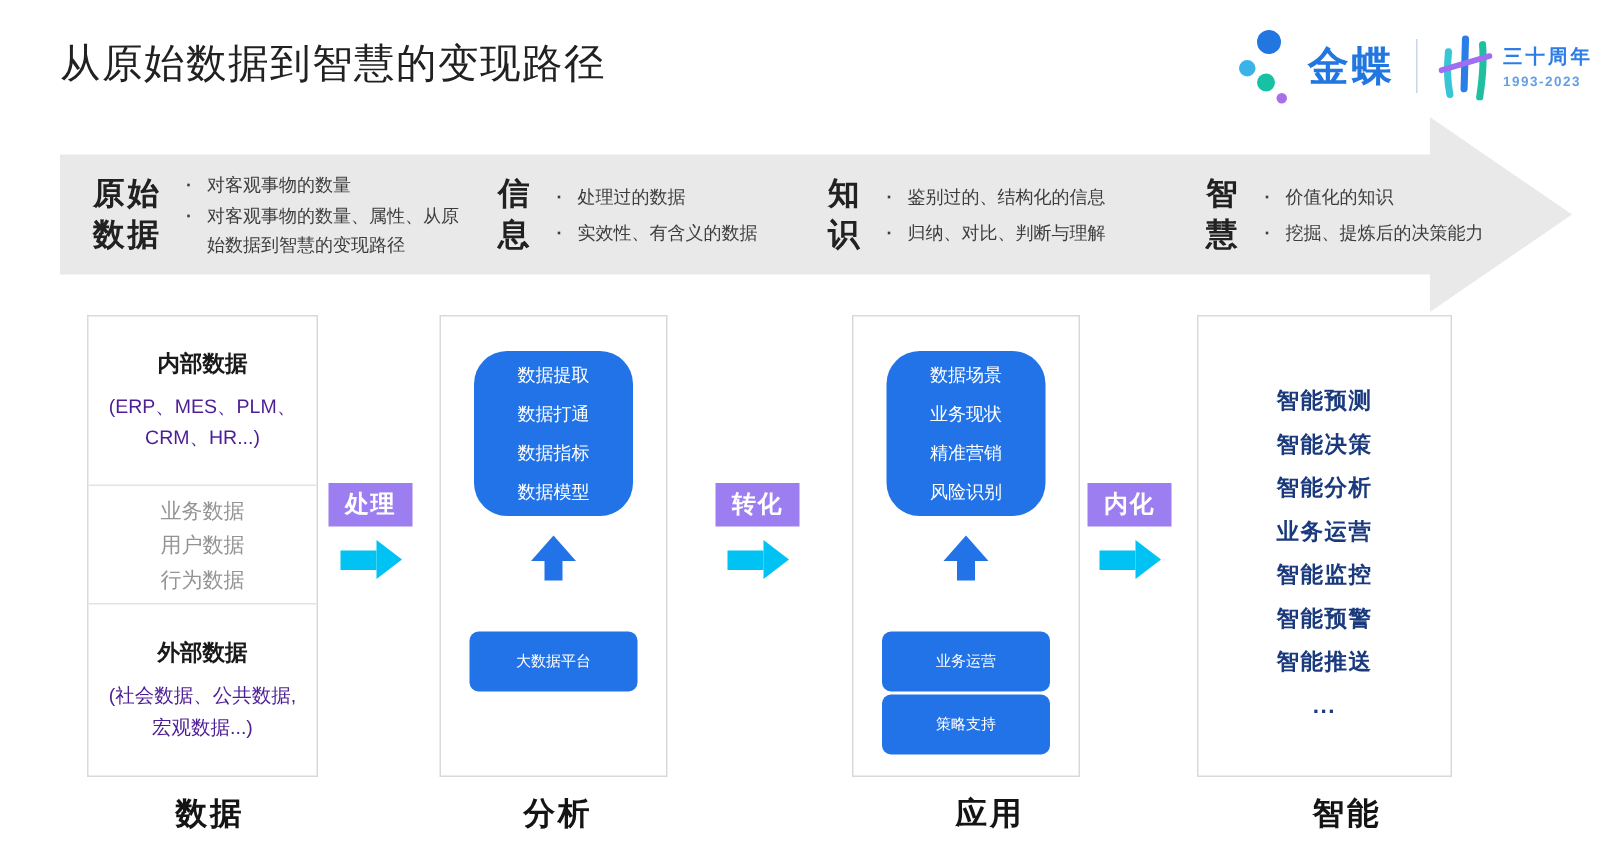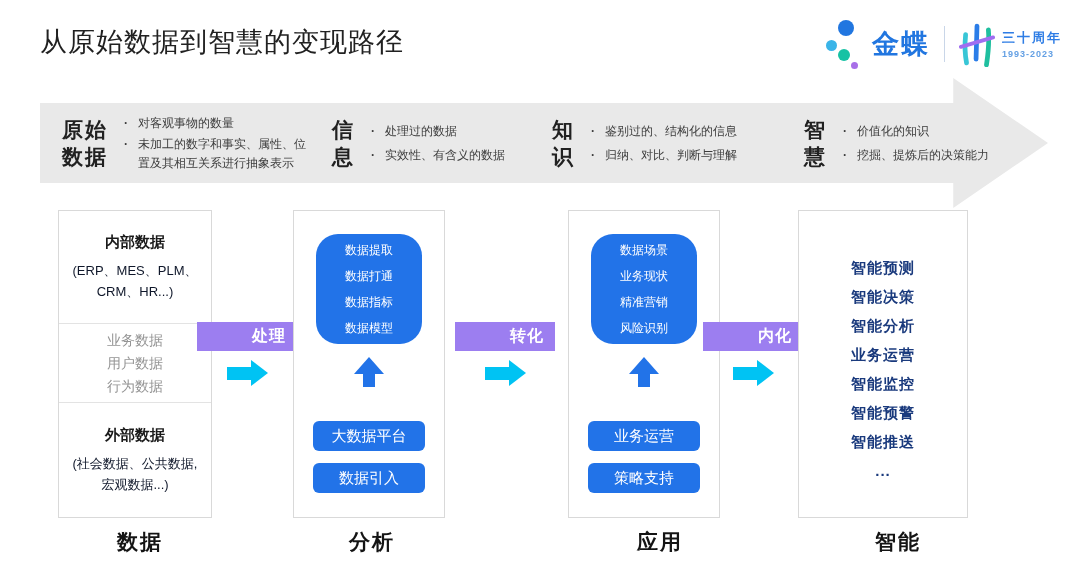--- a/index.html
+++ b/index.html
@@ -37,46 +37,46 @@
   .gap-wide li{margin:5px 0;}
 
   
   .col-box{position:absolute;top:210px;height:308px;background:#fff;border:1px solid #d9d9d9;box-sizing:border-box;}
   .col1{left:58px;width:154px;display:flex;flex-direction:column;}
   .col1 .sec{display:flex;flex-direction:column;justify-content:center;align-items:center;text-align:center;}
   .col1 .sec1{height:112px;border-bottom:1px solid #e3e3e3;}
   .col1 .sec2{height:78px;border-bottom:1px solid #e3e3e3;}
   .col1 .sec3{flex:1;}
   .sec-title{font-size:15px;font-weight:bold;color:#1a1a1a;margin-bottom:8px;}
-  .sec-sub{font-size:13px;color:#0f172a;line-height:21px;}
+  .sec-sub{font-size:13px;color:#4c1d95;line-height:21px;}
   .gray-item{font-size:14px;color:#949494;line-height:23px;}
 
   .col2{left:293px;width:152px;}
   .col3{left:568px;width:152px;padding-left:34px;}
   .core-box{position:absolute;left:50%;transform:translateX(-50%);top:23px;width:106px;height:110px;
     background:#2273e8;border-radius:22px;color:#fff;font-size:12px;line-height:26px;
     display:flex;flex-direction:column;justify-content:center;align-items:center;text-align:center;}
   .up-arrow{position:absolute;left:50%;transform:translateX(-50%);top:146px;width:32px;
     display:flex;flex-direction:column;align-items:center;}
   .up-arrow .head{width:0;height:0;border-left:15px solid transparent;border-right:15px solid transparent;
     border-bottom:17px solid #2273e8;}
   .up-arrow .stem{width:12px;height:13px;background:#2273e8;}
-  .pill-btn{position:absolute;left:50%;transform:translateX(-50%);width:112px;height:30px;
-    background:#2273e8;border-radius:6px;color:#fff;font-size:15px;
+  .pill-btn{position:absolute;left:50%;transform:translateX(-50%);width:112px;height:40px;
+    background:#2273e8;border-radius:6px;color:#fff;font-size:10px;
     display:flex;align-items:center;justify-content:center;}
   .btn-a{top:210px;} .btn-b{top:252px;}
 
   .col4{left:798px;width:170px;display:flex;flex-direction:column;align-items:center;
     justify-content:flex-start;padding-top:42px;}
   .intel-item{font-size:15px;font-weight:bold;color:#1a3a7d;line-height:29px;text-align:center;letter-spacing:1px;}
 
   
   .connector{position:absolute;top:322px;width:58px;display:flex;flex-direction:column;align-items:center;gap:9px;}
   .conn-badge{width:56px;height:29px;background:#9c7ef0;color:#fff;font-size:16px;font-weight:bold;
-    display:flex;align-items:center;justify-content:center;letter-spacing:1px;padding-left:44px;}
+    display:flex;align-items:center;justify-content:center;letter-spacing:1px;}
   .right-arrow{display:flex;align-items:center;}
   .right-arrow .stem{width:24px;height:13px;background:#00c3f3;}
   .right-arrow .head{width:0;height:0;border-top:13px solid transparent;border-bottom:13px solid transparent;
     border-left:17px solid #00c3f3;}
 
   
   .footer-label{position:absolute;top:528px;transform:translateX(-50%);
     font-size:21px;font-weight:bold;color:#141414;letter-spacing:2px;}
 </style>
 </head>
@@ -110,21 +110,21 @@
 <div class="abs banner">
   <div class="banner-bg"></div>
 
   <div class="stage" style="left:22px;">
     <div class="stage-label">
       <div>原始</div>
       <div>数据</div>
     </div>
     <ul class="stage-bullets" style="width:186px;">
       <li>对客观事物的数量</li>
-      <li>未加工的数字和事实、属性、位置及其相互关系进行抽象表示</li>
+      <li>对客观事物的数量、属性、从原始数据到智慧的变现路径</li>
     </ul>
   </div>
 
   <div class="stage" style="left:292px;">
     <div class="stage-label">
       <div>信</div>
       <div>息</div>
     </div>
     <ul class="stage-bullets gap-wide" style="width:165px;">
       <li>处理过的数据</li>
@@ -190,21 +190,20 @@
     <div>数据提取</div>
     <div>数据打通</div>
     <div>数据指标</div>
     <div>数据模型</div>
   </div>
   <div class="up-arrow">
     <div class="head"></div>
       <div class="stem"></div>
   </div>
   <div class="pill-btn btn-a">大数据平台</div>
-  <div class="pill-btn btn-b">数据引入</div>
 </div>
 
 <div class="connector" style="left:476px;">
   <div class="conn-badge">转化</div>
   <div class="right-arrow">
     <div class="stem"></div>
       <div class="head"></div>
   </div>
 </div>
 

